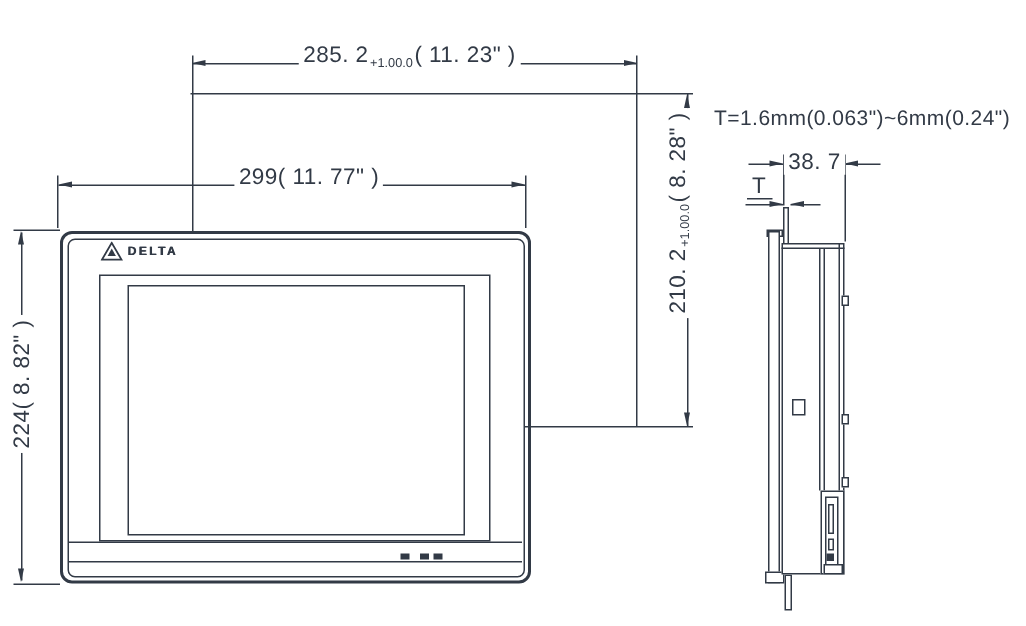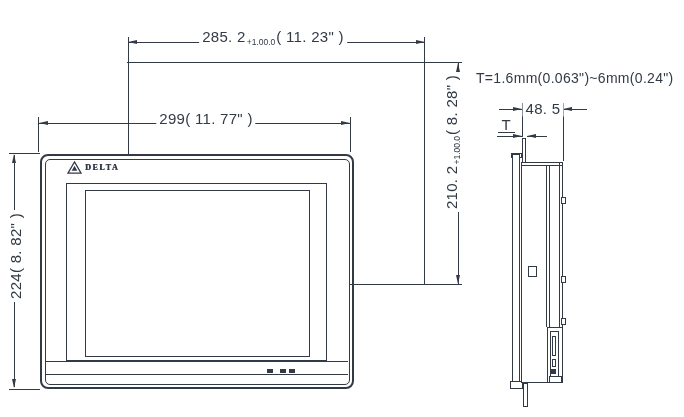--- a/index.html
+++ b/index.html
@@ -24,21 +24,21 @@
   }
   .dimtext.rot{transform:translate(-50%,-50%) rotate(-90deg);}
   .tol{display:inline-flex;flex-direction:row;font-size:8.5px;line-height:8.5px;
        vertical-align:-2.5px;letter-spacing:0;margin:0 1px;}
   .tol span{display:block;}
   .note{position:absolute;font-size:14px;letter-spacing:0.3px;color:var(--ink);white-space:nowrap;}
   .tlabel{position:absolute;font-size:15px;color:var(--ink);transform:translate(-50%,-50%);}
   .led{position:absolute;width:6px;height:3.5px;background:var(--ink);}
   .logo{position:absolute;display:flex;align-items:center;gap:3px;}
   .logo .word{font-size:8px;font-weight:bold;letter-spacing:1.6px;color:var(--ink);
-              text-shadow:0.4px 0 0 var(--ink);font-family:Liberation Serif, serif;}
+              text-shadow:0.4px 0 0 var(--ink);}
 </style>
 </head>
 <body>
 
 <div class="canvas">
 
   <div>
 
     <div class="box" style="left:40px;top:154px;width:314px;height:235px;border-width:2px;border-radius:8px;"></div>
     <div class="box" style="left:44.5px;top:158.5px;width:305px;height:226px;border-radius:5px;"></div>
@@ -138,21 +138,21 @@
   </div>
 
   <div>
     <div class="ln" style="left:522px;top:103px;width:1px;height:34px;"></div>
     <div class="ln" style="left:563px;top:103px;width:1px;height:58px;"></div>
     <div class="ln" style="left:522px;top:109px;width:41px;height:1px;"></div>
     <div class="ln" style="left:499px;top:109px;width:23px;height:1px;"></div>
     <div class="ln" style="left:564px;top:109px;width:23px;height:1px;"></div>
     <div class="arr r" style="left:513px;top:107px;"></div>
     <div class="arr l" style="left:563px;top:107px;"></div>
-    <div class="dimtext" style="left:543px;top:108px;">48. 5</div>
+    <div class="dimtext" style="left:543px;top:108px;">38. 7</div>
   </div>
 
   <div>
     <div class="tlabel" style="left:506px;top:124px;">T</div>
     <div class="ln" style="left:498px;top:132px;width:17px;height:1px;"></div>
     <div class="ln" style="left:497px;top:136px;width:25px;height:1px;"></div>
     <div class="ln" style="left:527px;top:136px;width:20px;height:1px;"></div>
     <div class="arr r" style="left:513px;top:133.5px;"></div>
     <div class="arr l" style="left:527px;top:133.5px;"></div>
   </div>

